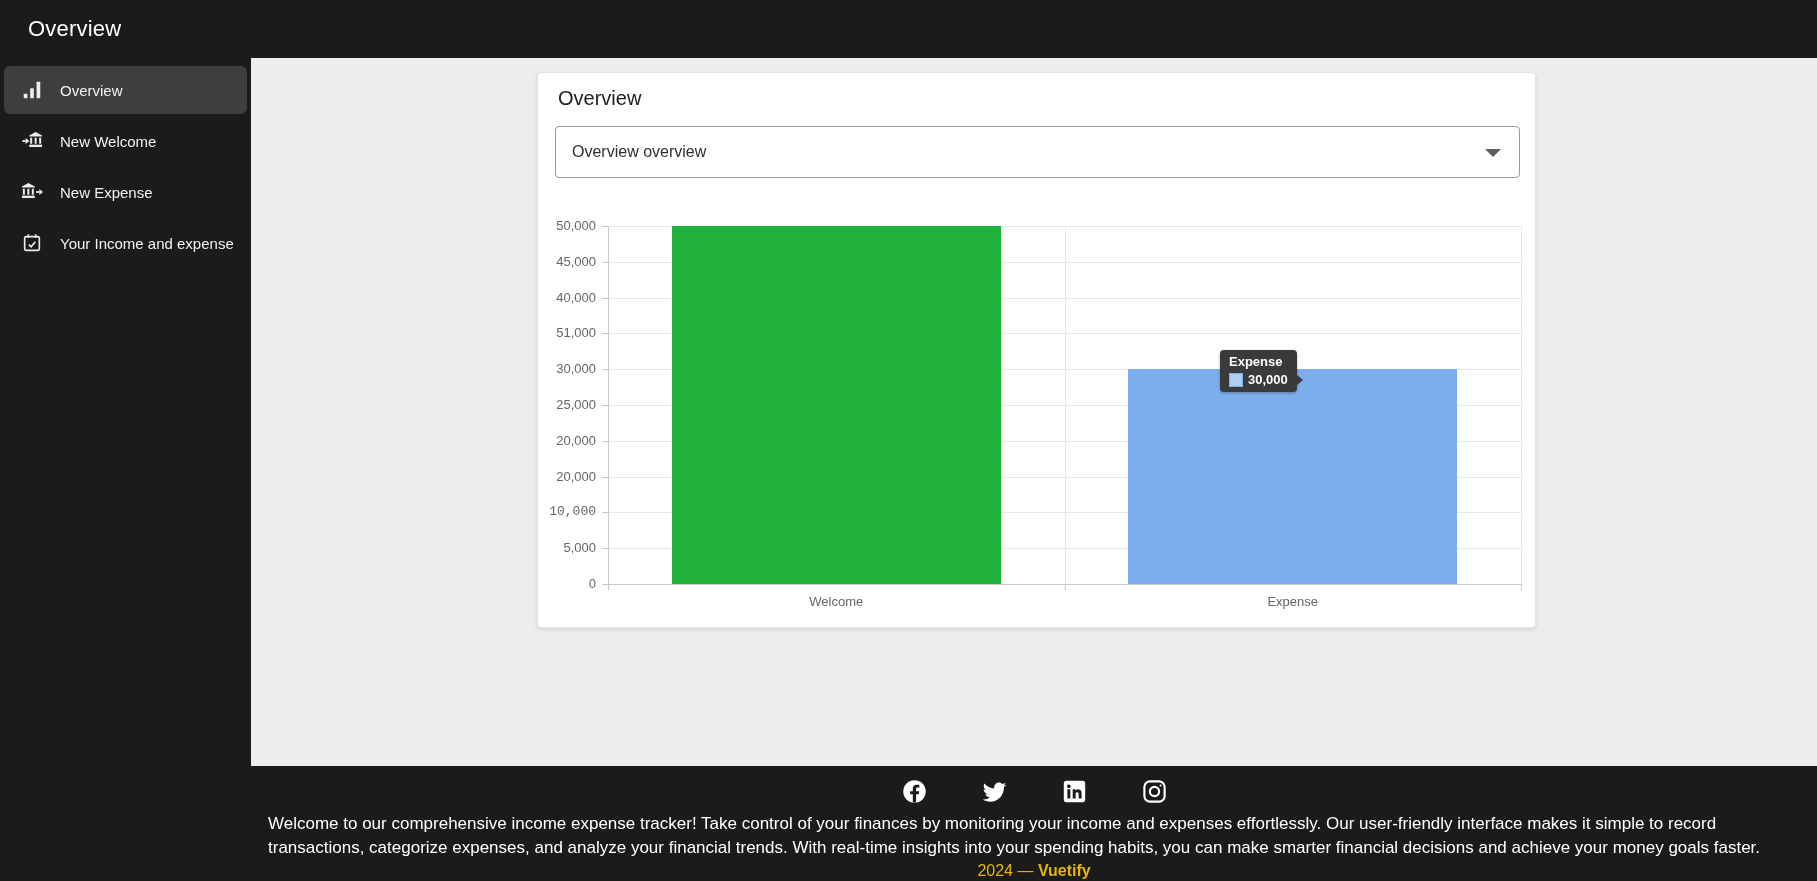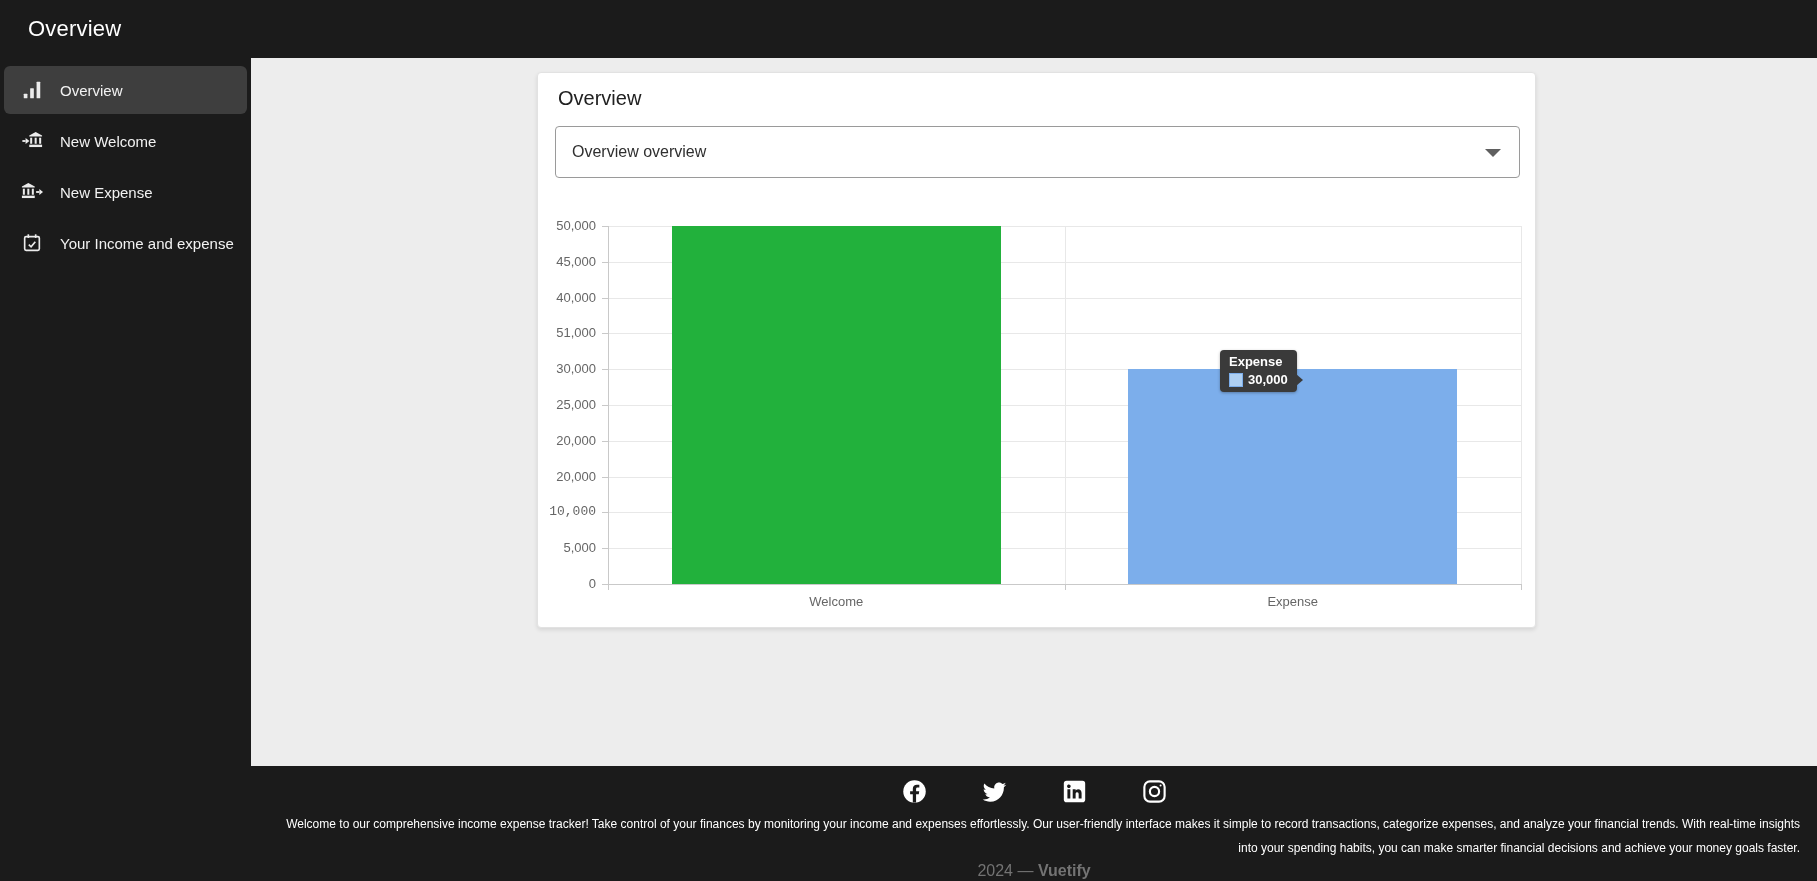--- a/index.html
+++ b/index.html
@@ -58,23 +58,23 @@
   .tt-caret { position:absolute; right:-6px; top:24px; width:0; height:0;
               border-top:6px solid transparent; border-bottom:6px solid transparent;
               border-left:7px solid #3a3a3a; }
 
   
   .footer { height:115px; background:#1b1b1b; flex:0 0 auto; }
   .footer-inner { margin-left:251px; height:100%; display:flex; flex-direction:column; align-items:center;
                   padding-top:12px; }
   .social-row { display:flex; gap:53px; align-items:center; }
   .social-btn { width:27px; height:27px; display:flex; align-items:center; justify-content:center; cursor:pointer; }
-  .footer-text { color:#fff; font-size:12px; line-height:24px; text-align:right; margin-top:7px;
+  .footer-text { color:#fff; font-size:17px; line-height:24px; text-align:left; margin-top:7px;
                  padding:0 14px; max-width:1560px; }
-  .footer-copy { color:#737373; font-size:16px; margin-top:2px; }
+  .footer-copy { color:#eab308; font-size:16px; margin-top:2px; }
   .footer-copy b { font-weight:700; }
 </style>
 </head>
 <body>
 
 <div id="app">
 
   <div class="app-bar">
     <div class="app-bar-title">Overview</div>
   </div>

